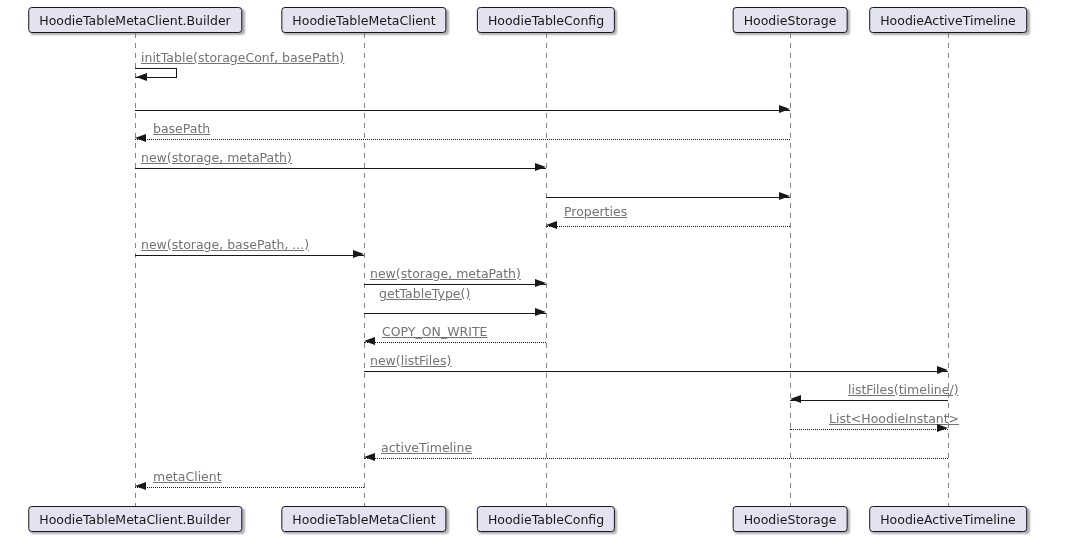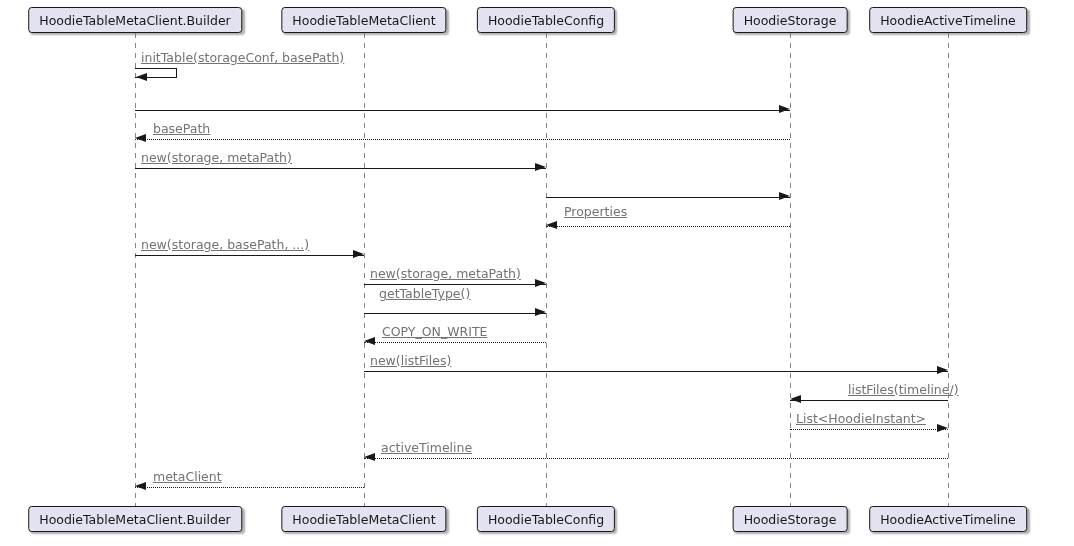--- a/index.html
+++ b/index.html
@@ -92,21 +92,21 @@
   <div class="ah l" style="left:364px;top:337px;"></div>
 
   <div class="mlabel" style="left:370px;top:353px;">new(listFiles)</div>
   <div class="mline" style="left:364px;top:371px;width:584px;"></div>
   <div class="ah r" style="left:937px;top:366px;"></div>
 
   <div class="mlabel" style="left:848px;top:382px;">listFiles(timeline/)</div>
   <div class="mline" style="left:790px;top:400px;width:158px;"></div>
   <div class="ah l" style="left:790px;top:395px;"></div>
 
-  <div class="mlabel" style="left:796px;top:411px;">List&lt;HoodieInstant&gt;</div>
+  <div class="mlabel" style="left:829px;top:411px;">List&lt;HoodieInstant&gt;</div>
   <div class="mline ret" style="left:790px;top:429px;width:158px;"></div>
   <div class="ah r" style="left:937px;top:424px;"></div>
 
   <div class="mlabel" style="left:381px;top:440px;">activeTimeline</div>
   <div class="mline ret" style="left:364px;top:458px;width:584px;"></div>
   <div class="ah l" style="left:364px;top:453px;"></div>
 
   <div class="mlabel" style="left:153px;top:469px;">metaClient</div>
   <div class="mline ret" style="left:135px;top:487px;width:229px;"></div>
   <div class="ah l" style="left:135px;top:482px;"></div>

